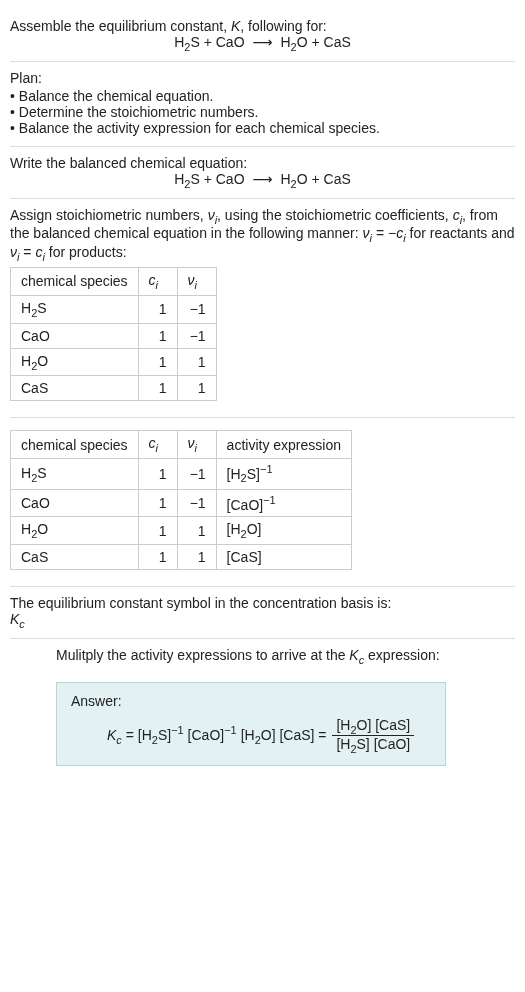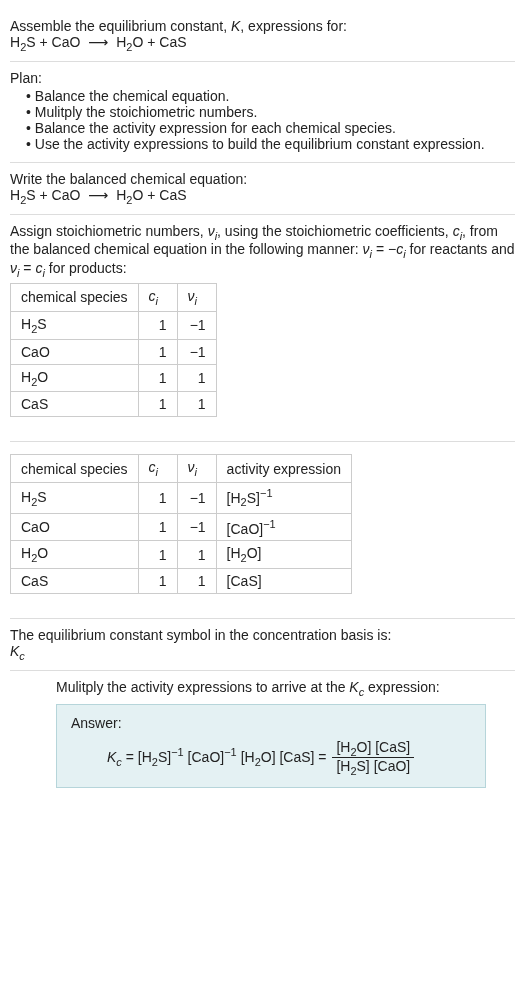--- a/index.html
+++ b/index.html
@@ -13,55 +13,56 @@
   }
   .section {
     padding: 8px 0;
     border-bottom: 1px solid #ddd;
   }
   .section:last-child {
     border-bottom: none;
   }
   .chem {
     font-family: inherit;
+    text-align: center;
   }
   .sub {
     vertical-align: sub;
     font-size: 11px;
   }
   .sup {
     vertical-align: super;
     font-size: 11px;
   }
   .italic { font-style: italic; }
   .arrow {
     display: inline-block;
     margin: 0 4px;
   }
   table.data {
     border-collapse: collapse;
     margin-top: 4px;
-    margin-bottom: 16px;
+    margin-bottom: 8px;
   }
   table.data td, table.data th {
     border: 1px solid #ccc;
     padding: 4px 10px;
     text-align: left;
     font-weight: normal;
     min-width: 18px;
   }
   table.data td.num {
     text-align: right;
   }
   .answer-box {
     background: #e4f1f3;
     border: 1px solid #b6d5da;
     padding: 10px 14px;
-    margin-top: 6px;
-    width: 430px;
+    margin-top: 16px;
+    width: 390px;
     box-sizing: border-box;
   }
   .answer-box .label {
     margin-bottom: 8px;
   }
   .eq-indent {
     padding-left: 36px;
   }
   .frac {
     display: inline-block;
@@ -73,48 +74,47 @@
     display: block;
     border-bottom: 1px solid #222;
     padding: 0 4px;
   }
   .frac .bot {
     display: block;
     padding: 0 4px;
   }
   .bullet-list {
     padding-left: 0;
-    margin: 2px 16px;
+    margin: 2px 0;
     list-style: none;
   }
   .bullet-list li::before {
     content: "• ";
   }
 </style>
 </head>
 <body>
 
 <div class="section">
   <div>
-    <span>Assemble the equilibrium constant, </span><span class="italic">K</span><span>, expressions for:</span>
+    <span>Assemble the equilibrium constant, </span><span class="italic">K</span><span>, following for:</span>
   </div>
   <div class="chem">
     <span>H</span><span class="sub">2</span><span>S + CaO</span>
     <span class="arrow">⟶</span>
     <span>H</span><span class="sub">2</span><span>O + CaS</span>
   </div>
 </div>
 
 <div class="section">
   <div>Plan:</div>
   <ul class="bullet-list">
     <li>Balance the chemical equation.</li>
-    <li>Mulitply the stoichiometric numbers.</li>
+    <li>Determine the stoichiometric numbers.</li>
     <li>Balance the activity expression for each chemical species.</li>
-    <li>Use the activity expressions to build the equilibrium constant expression.</li>
   </ul>
 </div>
 
 <div class="section">
   <div>Write the balanced chemical equation:</div>
   <div class="chem">
     <span>H</span><span class="sub">2</span><span>S + CaO</span>
     <span class="arrow">⟶</span>
     <span>H</span><span class="sub">2</span><span>O + CaS</span>
   </div>

